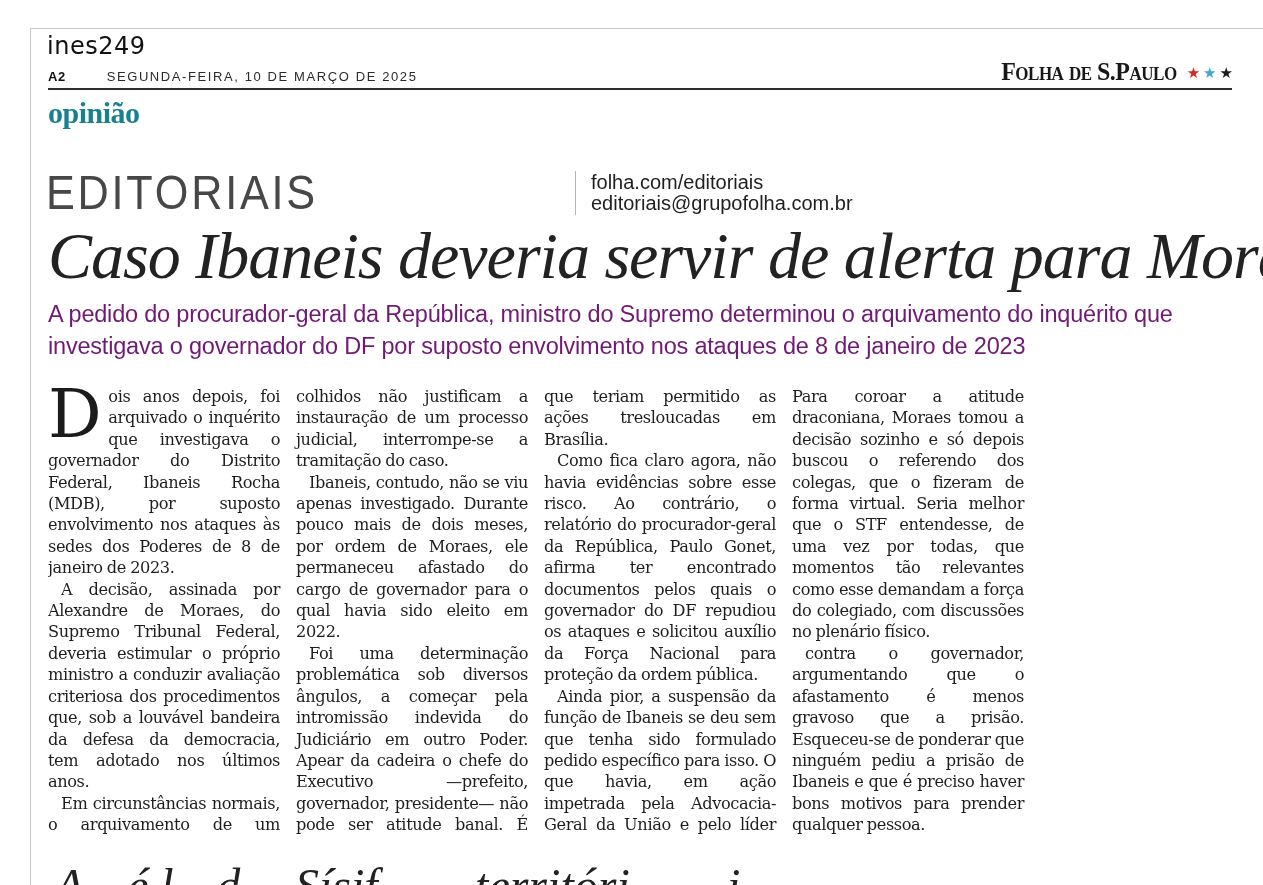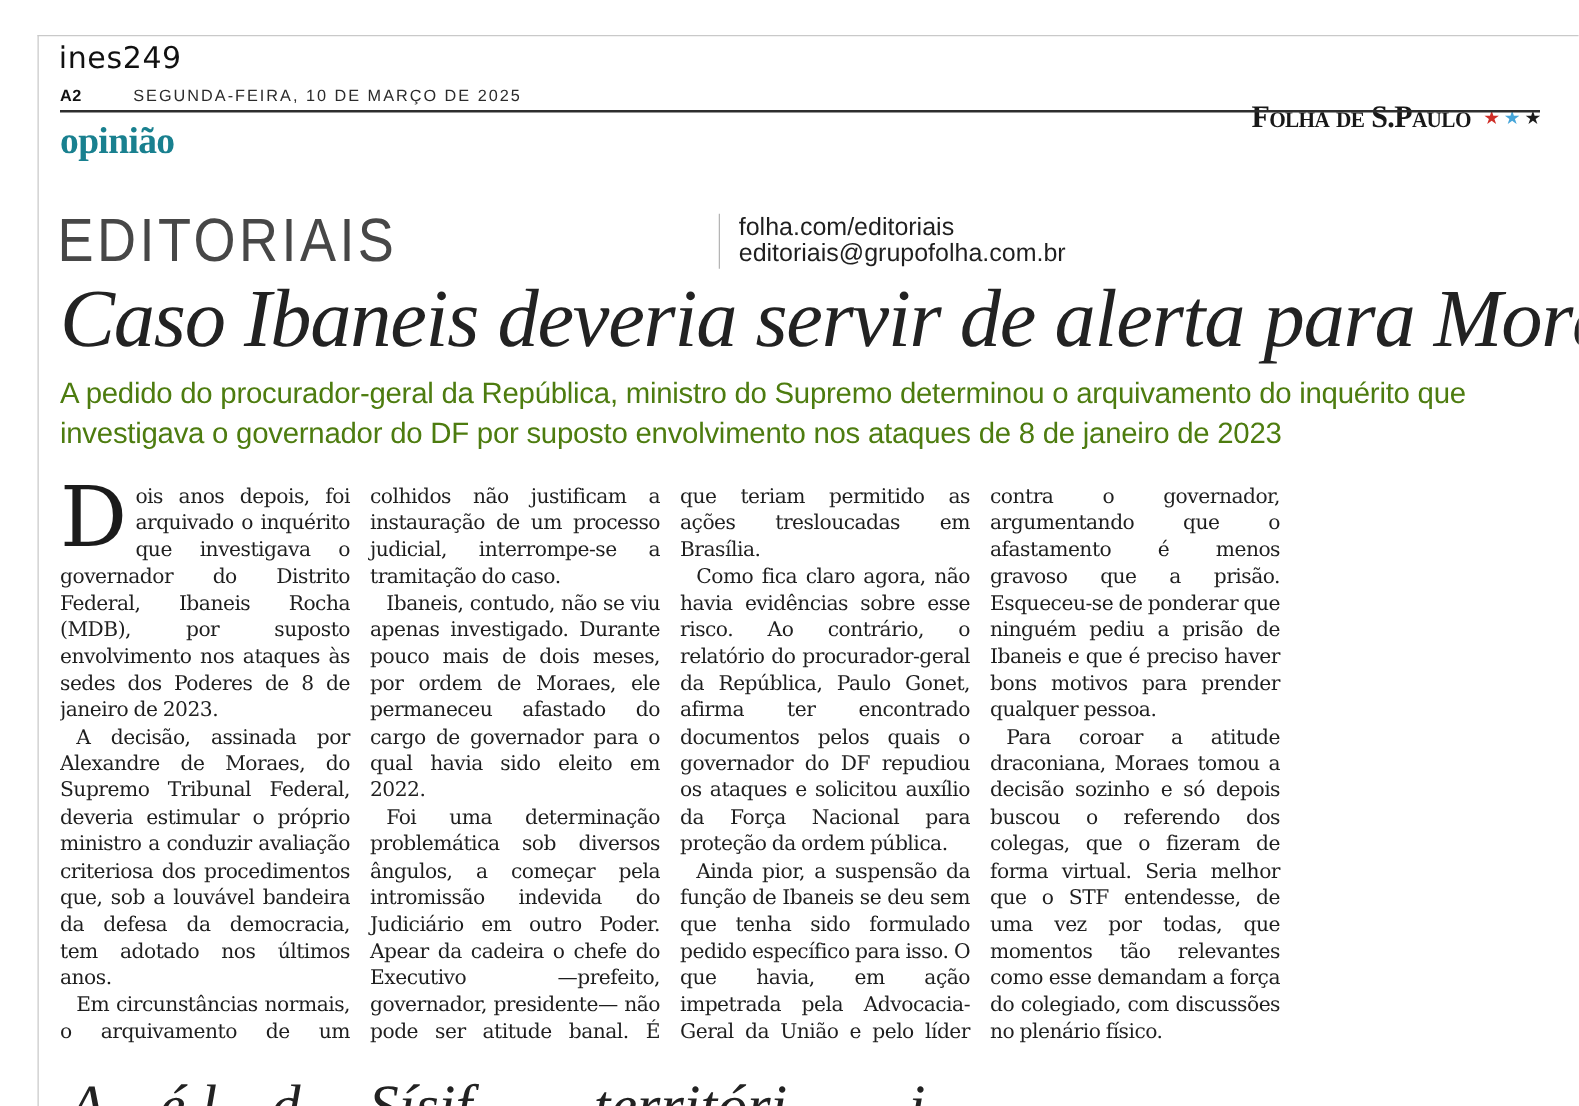--- a/index.html
+++ b/index.html
@@ -14,21 +14,21 @@
     position:absolute;left:47px;top:32px;
     font-family:"DejaVu Sans",sans-serif;font-size:24px;font-weight:500;
     color:#111;letter-spacing:0.5px;
   }
   .meta-row{position:absolute;left:48px;top:69px;display:flex;align-items:flex-end;gap:41px;}
   .page-num{font-size:13px;font-weight:bold;color:#111;letter-spacing:0.5px;}
   .date{font-size:13px;color:#2b2b2b;letter-spacing:1.6px;}
   .header-rule{position:absolute;left:48px;top:88px;width:1184px;height:2px;background:#2e2e2e;}
 
   .nameplate{
-    position:absolute;top:59px;right:30px;display:flex;align-items:center;gap:10px;margin-top:22px;
+    position:absolute;top:59px;right:30px;display:flex;align-items:center;gap:10px;
   }
   .nameplate-text{
     font-family:"Liberation Serif",serif;font-weight:bold;font-size:24px;color:#181818;
     font-variant:small-caps;letter-spacing:-0.5px;transform:scaleY(1.05);
   }
   .stars{display:flex;gap:3px;font-size:15px;line-height:1;}
 
   .section-label{
     position:absolute;left:48px;top:96px;
     font-family:"Liberation Serif",serif;font-weight:bold;font-size:30px;color:#19808f;
@@ -43,21 +43,21 @@
   .contact-sep{position:absolute;left:575px;top:171px;width:1px;height:44px;background:#b5b5b5;}
   .contact{position:absolute;left:591px;top:172px;font-size:20px;line-height:21px;color:#1f1f1f;}
 
   .headline{
     position:absolute;left:48px;top:218px;width:1170px;
     font-family:"Liberation Serif",serif;font-style:italic;font-weight:normal;
     font-size:66px;color:#222;letter-spacing:-1px;white-space:nowrap;
   }
   .subheadline{
     position:absolute;left:48px;top:299px;width:1168px;
-    font-size:23.5px;line-height:31.5px;color:#4d7c0f;letter-spacing:-0.2px;
+    font-size:23.5px;line-height:31.5px;color:#701a75;letter-spacing:-0.2px;
   }
 
   .columns{
     position:absolute;left:48px;top:386px;width:1177px;height:450px;
     display:flex;overflow:hidden;
   }
   .column{
     width:232px;flex:0 0 232px;
     font-family:"DejaVu Serif","Liberation Serif",serif;
     font-size:16.2px;line-height:21.4px;color:#1e1e1e;
@@ -130,19 +130,19 @@
       <p class="para">colhidos não justificam a instauração de um processo judicial, interrompe-se a tramitação do caso.</p>
       <p class="para">Ibaneis, contudo, não se viu apenas investigado. Durante pouco mais de dois meses, por ordem de Moraes, ele permaneceu afastado do cargo de governador para o qual havia sido eleito em 2022.</p>
       <p class="para">Foi uma determinação problemática sob diversos ângulos, a começar pela intromissão indevida do Judiciário em outro Poder. Apear da cadeira o chefe do Executivo —prefeito, governador, presidente— não pode ser atitude banal. É preciso haver um conjunto robusto de evidências a embasar medida tão drástica.</p>
     </div>
   <div class="column col-2">
       <p class="para">que teriam permitido as ações tresloucadas em Brasília.</p>
       <p class="para">Como fica claro agora, não havia evidências sobre esse risco. Ao contrário, o relatório do procurador-geral da República, Paulo Gonet, afirma ter encontrado documentos pelos quais o governador do DF repudiou os ataques e solicitou auxílio da Força Nacional para proteção da ordem pública.</p>
       <p class="para">Ainda pior, a suspensão da função de Ibaneis se deu sem que tenha sido formulado pedido específico para isso. O que havia, em ação impetrada pela Advocacia-Geral da União e pelo líder do governo no Congresso, Randolfe Rodrigues (PT-AP, à época na Rede), era a solicitação da prisão em flagrante de todos os envolvidos.</p>
     </div>
   <div class="column col-4">
+      <p class="para">Para coroar a atitude draconiana, Moraes tomou a decisão sozinho e só depois buscou o referendo dos colegas, que o fizeram de forma virtual. Seria melhor que o STF entendesse, de uma vez por todas, que momentos tão relevantes como esse demandam a força do colegiado, com discussões no plenário físico.</p>
       <p class="para">contra o governador, argumentando que o afastamento é menos gravoso que a prisão. Esqueceu-se de ponderar que ninguém pediu a prisão de Ibaneis e que é preciso haver bons motivos para prender qualquer pessoa.</p>
-      <p class="para">Para coroar a atitude draconiana, Moraes tomou a decisão sozinho e só depois buscou o referendo dos colegas, que o fizeram de forma virtual. Seria melhor que o STF entendesse, de uma vez por todas, que momentos tão relevantes como esse demandam a força do colegiado, com discussões no plenário físico.</p>
       <p class="para">Mais importante, os ministros do Supremo precisam perceber que, ao atropelar certas garantias processuais, eles maculam a mesma democracia que, com razão, pretendem defender.</p>
     </div>
 </div>
 
 <div class="cutoff-headline">A…é l…d… Sísif…  …territóri…  …i…</div>
 
 </body></html>

